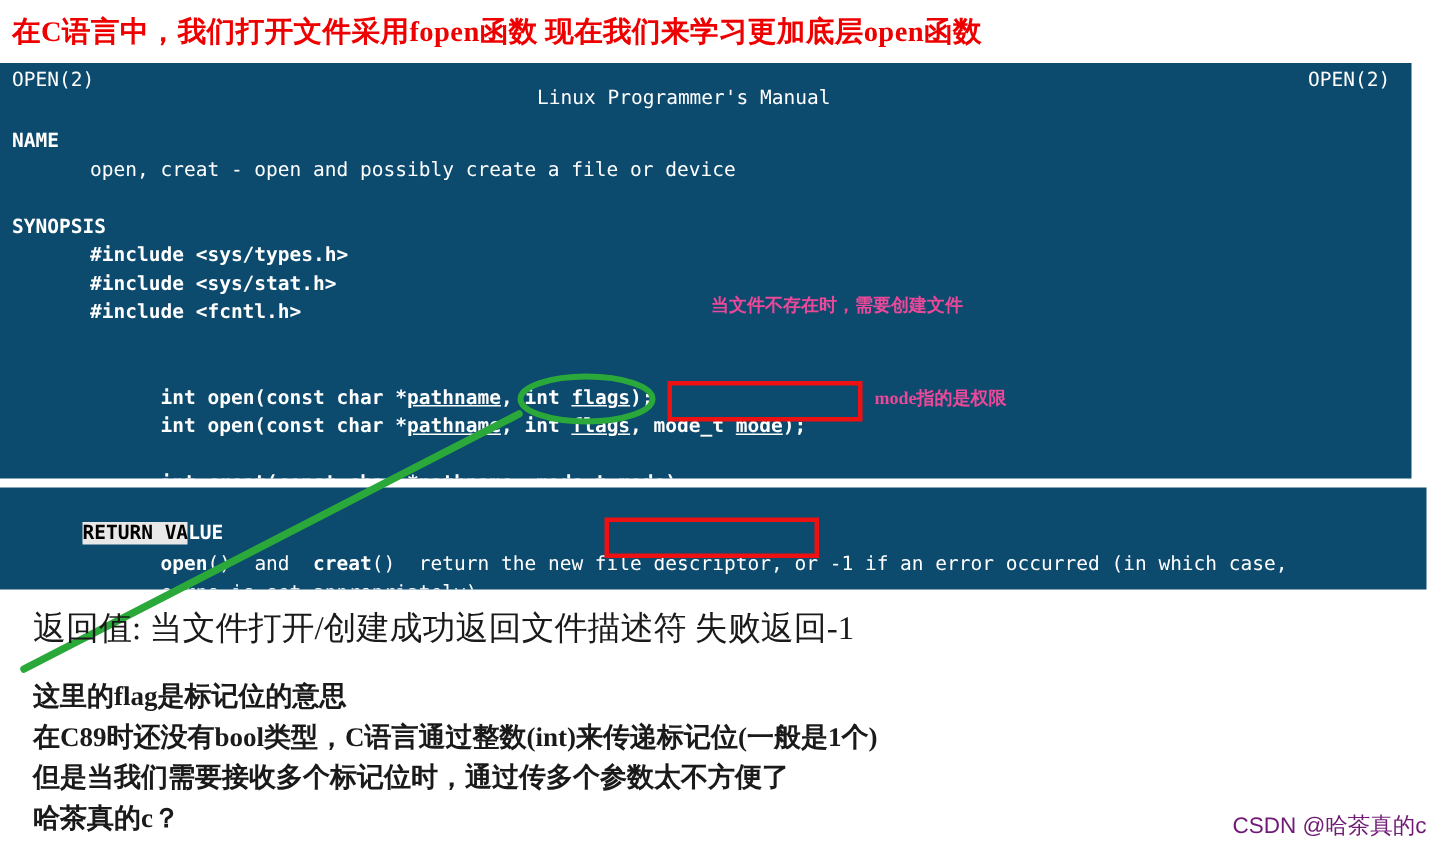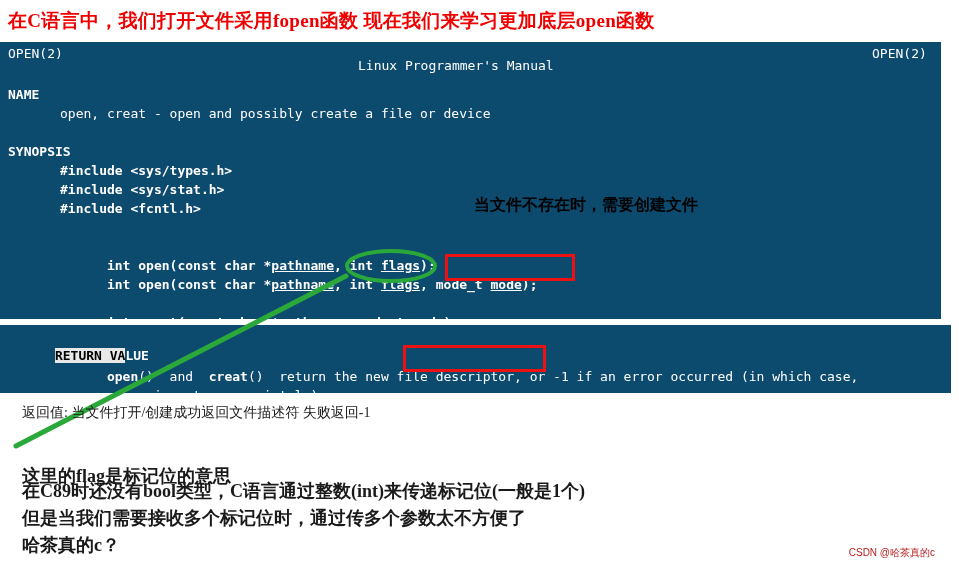--- a/index.html
+++ b/index.html
@@ -59,23 +59,23 @@
   .inv {
     background: #e8e8e8;
     color: #000000;
     font-weight: bold;
   }
 
   
   .red-note {
     position: absolute;
     font-family: Liberation Serif, serif;
-    font-size: 16px;
+    font-size: 12px;
     font-weight: bold;
-    color: #000000;
+    color: #ec4899;
     white-space: nowrap;
   }
 
   
   .red-box {
     position: absolute;
     border: 3px solid #ee1111;
     box-sizing: border-box;
     pointer-events: none;
   }
@@ -90,31 +90,31 @@
     pointer-events: none;
   }
 
   
   .bottom-note {
     position: absolute;
     font-family: "Liberation Serif", serif;
     color: #1a1a1a;
     white-space: nowrap;
   }
-  .bn-plain { font-size: 14px; font-weight: normal; }
+  .bn-plain { font-size: 22px; font-weight: normal; }
   .bn-bold  { font-size: 18px; font-weight: bold; }
 
   
   .watermark {
     position: absolute;
-    right: 24px;
+    right: 8px;
     bottom: 8px;
     font-family: "Liberation Sans", sans-serif;
-    font-size: 10px;
-    color: #b91c1c;
+    font-size: 15px;
+    color: #701a75;
     white-space: nowrap;
   }
 </style>
 </head>
 <body>
 
 <div class="stage">
 
   <div class="top-note">在C语言中，我们打开文件采用fopen函数 现在我们来学习更加底层open函数</div>
 
@@ -151,31 +151,32 @@
     </div>
     <div class="tline" style="top:23px; left:60px;">
       <span class="b">open</span><span>()  and  </span><span class="b">creat</span><span>()  return the new file descriptor, or -1 if an error occurred (in which case,</span>
     </div>
     <div class="tline" style="top:42px; left:60px;">
       <span class="u">errno</span><span> is set appropriately).</span>
     </div>
   </div>
 
   <div class="red-note" style="left:474px; top:195px;">当文件不存在时，需要创建文件</div>
+  <div class="red-note" style="left:583px; top:257px;">mode指的是权限</div>
 
   <div class="red-box" style="left:445px; top:254px; width:130px; height:27px;"></div>
   <div class="red-box" style="left:403px; top:345px; width:143px; height:27px;"></div>
 
   <svg class="green-svg" viewBox="0 0 959 568" xmlns="http://www.w3.org/2000/svg">
     <line x1="16" y1="446" x2="346" y2="276" stroke="#2aa83a" stroke-width="5" stroke-linecap="round"></line>
     <ellipse cx="391" cy="266" rx="44" ry="15" fill="none" stroke="#2aa83a" stroke-width="4"></ellipse>
   </svg>
 
   <div class="bottom-note bn-plain" style="left:22px; top:404px;">返回值: 当文件打开/创建成功返回文件描述符  失败返回-1</div>
 
-  <div class="bottom-note bn-bold" style="left:22px; top:464px;">这里的flag是标记位的意思</div>
+  <div class="bottom-note bn-bold" style="left:22px; top:452px;">这里的flag是标记位的意思</div>
   <div class="bottom-note bn-bold" style="left:22px; top:479px;">在C89时还没有bool类型，C语言通过整数(int)来传递标记位(一般是1个)</div>
   <div class="bottom-note bn-bold" style="left:22px; top:506px;text-align:center;">但是当我们需要接收多个标记位时，通过传多个参数太不方便了</div>
   <div class="bottom-note bn-bold" style="left:22px; top:533px;">哈茶真的c？</div>
 
   <div class="watermark">CSDN @哈茶真的c</div>
 
 </div>
 
 </body></html>

